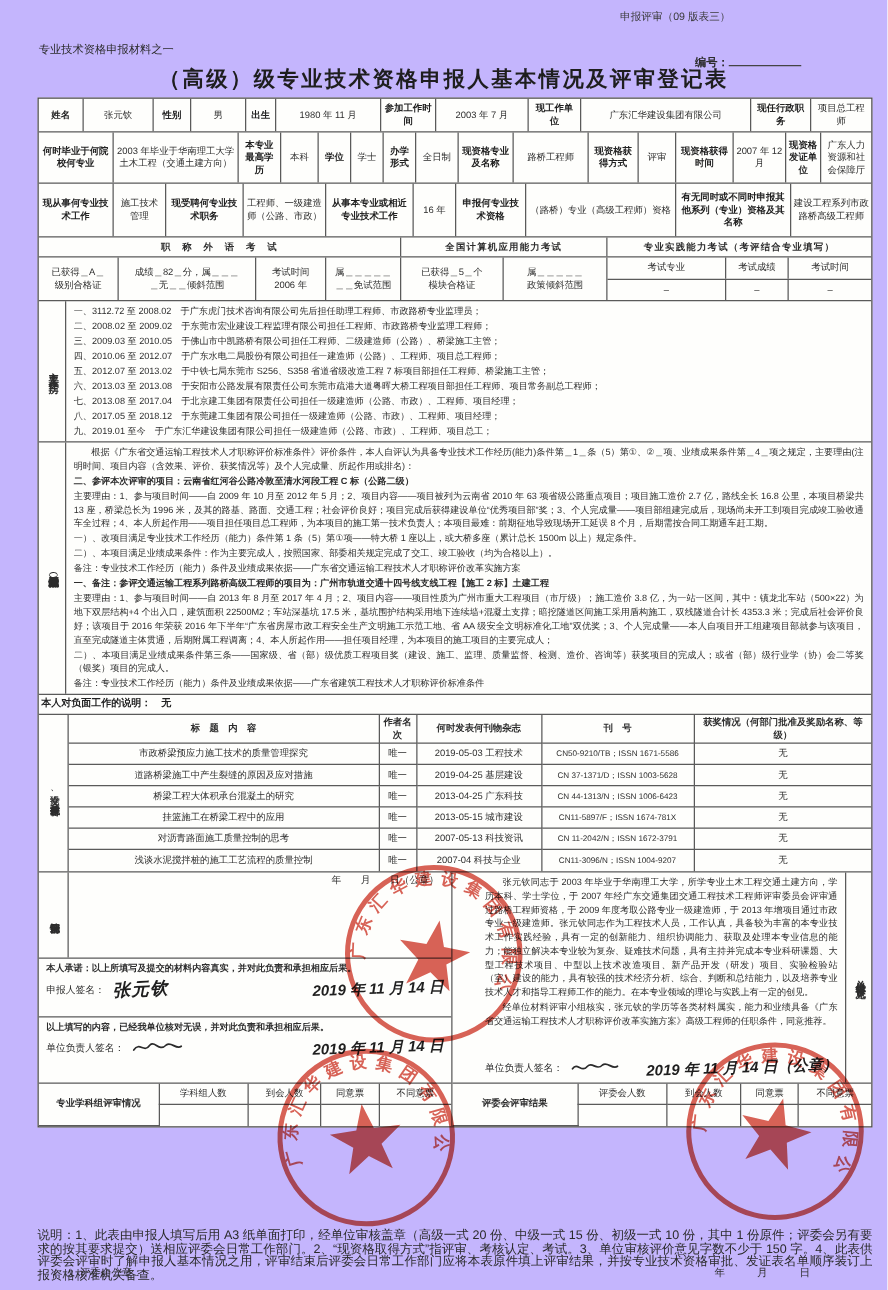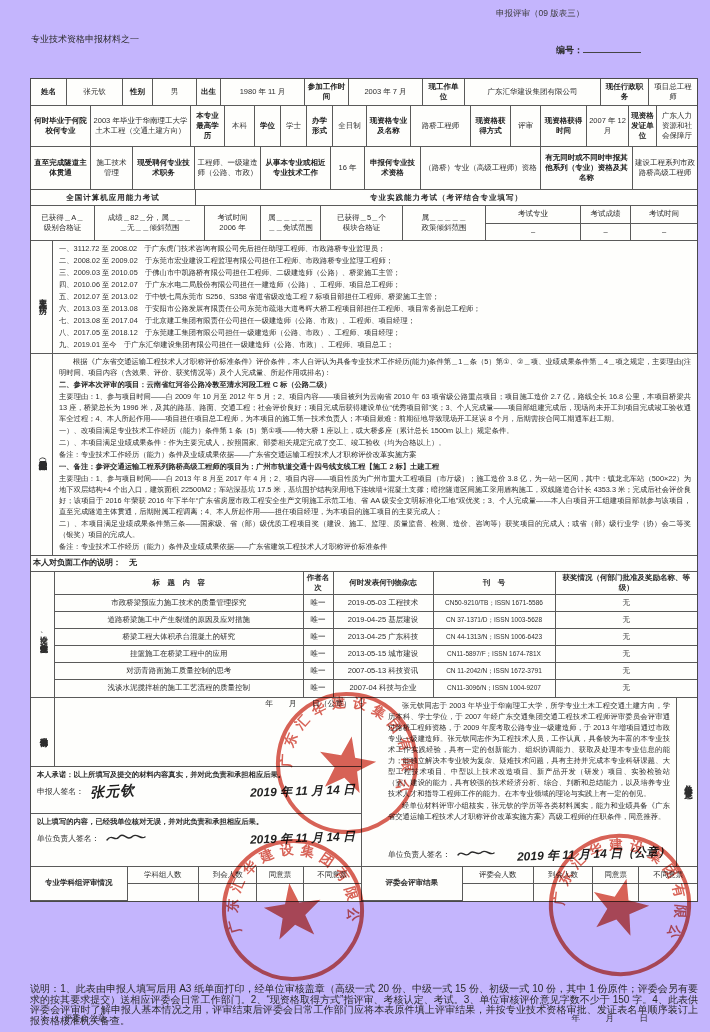--- a/index.html
+++ b/index.html
@@ -39,20 +39,21 @@
   .scrib{flex:0 0 auto;}
 </style>
 </head>
 <body>
 
 <div class="page">
 
   <div class="topnote">申报评审（09 版表三）</div>
   <div class="matnote">专业技术资格申报材料之一</div>
   <div class="serial"><span>编号：</span><span class="blank"></span></div>
+  <div class="title">（高级）级专业技术资格申报人基本情况及评审登记表</div>
 
   <div class="form">
 
     <div class="row" style="min-height:26px;">
       <div class="c lb" style="width:36px;">姓名</div>
       <div class="c" style="width:56px;">张元钦</div>
       <div class="c lb" style="width:30px;">性别</div>
       <div class="c" style="width:44px;">男</div>
       <div class="c lb" style="width:24px;">出生</div>
       <div class="c" style="width:84px;">1980 年 11 月</div>
@@ -77,33 +78,34 @@
       <div class="c" style="width:60px;">路桥工程师</div>
       <div class="c lb" style="width:40px;">现资格获得方式</div>
       <div class="c" style="width:30px;">评审</div>
       <div class="c lb" style="width:46px;">现资格获得时间</div>
       <div class="c" style="width:42px;">2007 年 12 月</div>
       <div class="c lb" style="width:28px;">现资格发证单位</div>
       <div class="c" style="flex:1;">广东人力资源和社会保障厅</div>
     </div>
 
     <div class="row" style="min-height:42px;">
-      <div class="c lb" style="width:60px;">直至完成隧道主体贯通</div>
+      <div class="c lb" style="width:60px;">现从事何专业技术工作</div>
       <div class="c" style="width:42px;">施工技术管理</div>
       <div class="c lb" style="width:62px;">现受聘何专业技术职务</div>
       <div class="c" style="width:66px;">工程师、一级建造师（公路、市政）</div>
       <div class="c lb" style="width:70px;">从事本专业或相近专业技术工作</div>
       <div class="c" style="width:34px;">16 年</div>
       <div class="c lb" style="width:56px;">申报何专业技术资格</div>
       <div class="c" style="width:120px;">（路桥）专业（高级工程师）资格</div>
       <div class="c lb" style="width:92px;">有无同时或不同时申报其他系列（专业）资格及其名称</div>
       <div class="c" style="flex:1;">建设工程系列市政路桥高级工程师</div>
     </div>
 
     <div class="row" style="min-height:15px;">
+      <div class="c sec" style="width:290px;">职　称　外　语　考　试</div>
       <div class="c sec" style="width:165px;">全国计算机应用能力考试</div>
       <div class="c sec" style="flex:1;">专业实践能力考试（考评结合专业填写）</div>
     </div>
 
     <div class="row" style="min-height:34px;">
       <div class="c" style="width:64px;">
           <span>已获得＿A＿</span>
           <span>级别合格证</span>
         </div>
       <div class="c" style="width:110px;">

